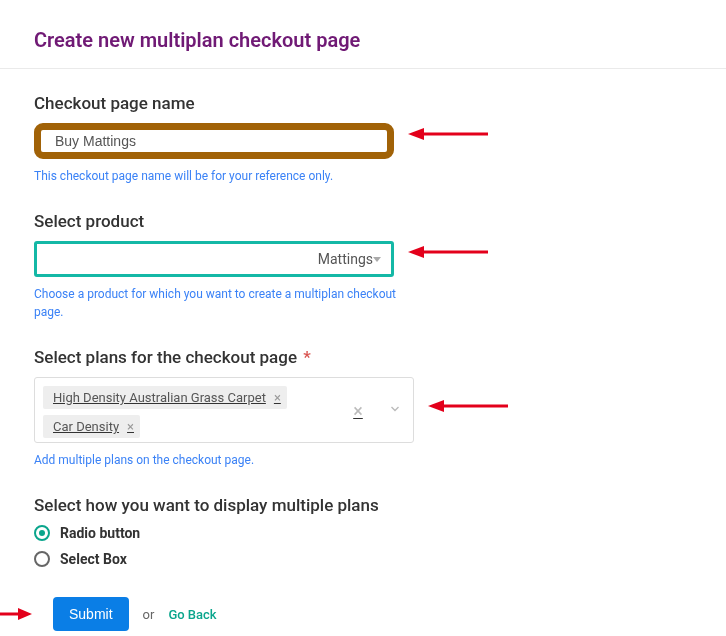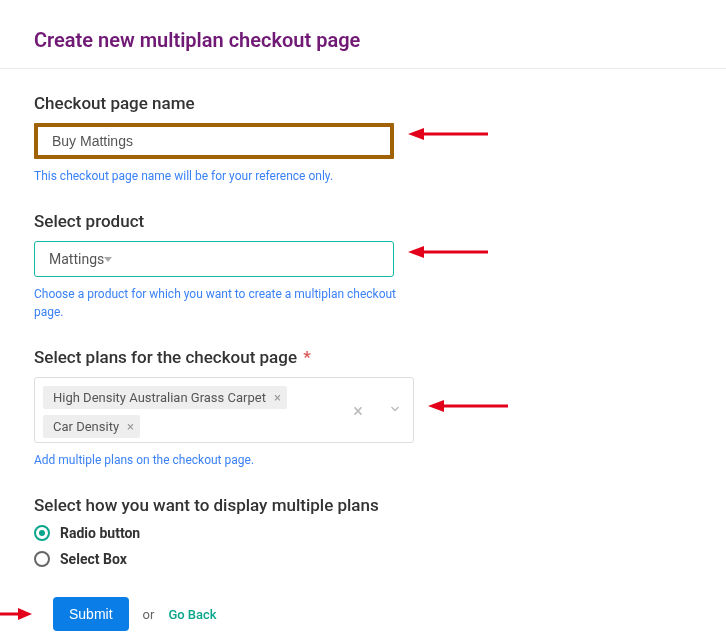--- a/index.html
+++ b/index.html
@@ -3,27 +3,27 @@
   <meta charset="utf-8">
   <style>
     * { box-sizing: border-box; margin: 0; padding: 0; }
     body { font-family: -apple-system, BlinkMacSystemFont, "Segoe UI", Roboto, Helvetica, Arial, sans-serif; background: #fff; color: #333; width: 726px; }
     .container { padding: 28px 34px 30px 34px; position: relative; }
     h2.page-title { font-size: 20px; font-weight: 600; color: #701a75; margin-bottom: 16px; }
     .divider { border: none; border-top: 1px solid #eaeaea; margin: 0 -34px 24px -34px; }
     .field { margin-bottom: 26px; position: relative; }
     .field-label { font-size: 17px; font-weight: 500; color: #333; margin-bottom: 10px; display: block; }
     .req { color: #d9534f; margin-left: 2px; }
-    .text-input { width: 360px; height: 36px; padding: 0 14px; border: 4px solid #a16207; border-radius: 1px; font-size: 14px; color: #555; outline: none; }
-    .select-wrap { width: 360px; height: 36px; border: 1px solid #14b8a6; border-radius: 3px; display: flex; align-items: center; padding: 0 10px 0 14px; justify-content: flex-start; cursor: pointer; background: #fff; }
+    .text-input { width: 360px; height: 36px; padding: 0 14px; border: 7px solid #a16207; border-radius: 9px; font-size: 14px; color: #555; outline: none; }
+    .select-wrap { width: 360px; height: 36px; border: 3px solid #14b8a6; border-radius: 3px; display: flex; align-items: center; padding: 0 10px 0 14px; justify-content: flex-end; cursor: pointer; background: #fff; }
     .select-value { font-size: 14px; color: #555; }
     .caret-down { width: 0; height: 0; border-left: 4px solid transparent; border-right: 4px solid transparent; border-top: 5px solid #aaa; }
     .help-text { font-size: 12px; color: #3b82f6; margin-top: 8px; max-width: 380px; line-height: 1.5; }
 
-    .multiselect { width: 380px; border: 1px solid #ddd; border-radius: 3px; display: flex; align-items: stretch; background: #fff; }
+    .multiselect { width: 380px; border: 1px solid #ddd; border-radius: 3px; display: flex; align-items: stretch; background: #fff; text-decoration: underline; }
     .tags-area { flex: 1; padding: 8px 6px 4px 8px; display: flex; flex-wrap: wrap; gap: 6px; align-items: flex-start; }
     .tag { background: #eee; border-radius: 2px; padding: 4px 6px 4px 10px; font-size: 13px; color: #555; display: flex; align-items: center; gap: 8px; }
     .tag-x { color: #999; font-size: 13px; cursor: pointer; line-height: 1; }
     .ms-controls { display: flex; align-items: center; }
     .ms-clear { width: 36px; display: flex; align-items: center; justify-content: center; color: #bbb; font-size: 18px; cursor: pointer; }
     .ms-sep { width: 1px; background: #e5e5e5; margin: 8px 0; }
     .ms-toggle { width: 36px; display: flex; align-items: center; justify-content: center; cursor: pointer; }
     .chev { }
     .chev svg { width: 14px; height: 14px; }
 

